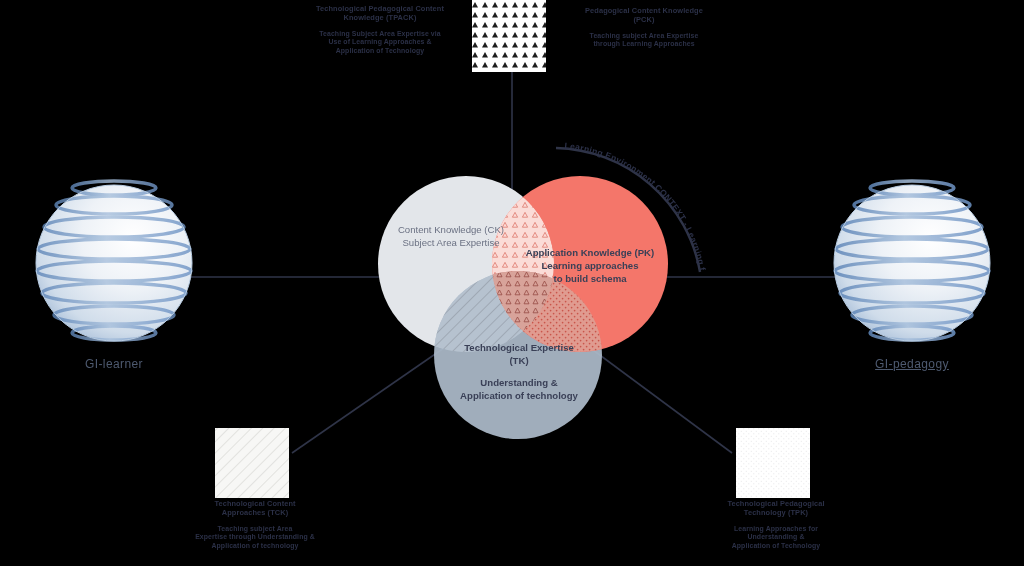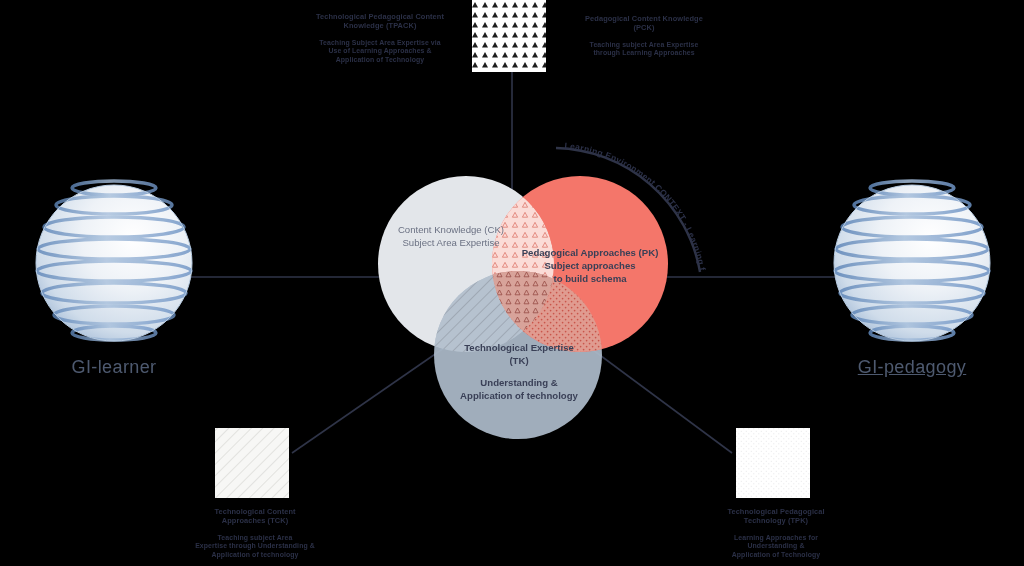--- a/index.html
+++ b/index.html
@@ -30,21 +30,21 @@
   .callout {
     position: absolute;
     text-align: center;
     color: #2b3047;
     font-weight: bold;
     line-height: 1.25;
     letter-spacing: .1px;
   }
   .callout .hd {
     font-size: 7.4px;
-    margin: 8px;
+    margin: 0;
   }
   .callout .bd {
     font-size: 6.9px;
     margin: 7px 0 0 0;
   }
 
   .venn-label {
     position: absolute;
     text-align: center;
     color: #3c4257;
@@ -55,21 +55,21 @@
   .venn-label .gap { height: 9px; }
 
   .ck-label { color: #6b7183; font-weight: normal; }
   .pk-label { color: #3a4057; font-weight: bold; }
   .tk-label { color: #3a4057; font-weight: bold; }
 
   .sphere-caption {
     position: absolute;
     text-align: center;
     color: #4e5a70;
-    font-size: 18px;
+    font-size: 12px;
     letter-spacing: .4px;
   }
 </style>
 </head>
 <body style="background: rgb(0, 0, 0);">
 
 <div id="stage">
 
   <svg class="layer" viewBox="0 0 1024 566">
     <defs>
@@ -273,22 +273,22 @@
       <div>Application of Technology</div>
     </div>
   </div>
 
   <div class="venn-label ck-label" style="left:378px; top:224px; width:146px;">
     <div class="t1">Content Knowledge (CK)</div>
     <div class="t2">Subject Area Expertise</div>
   </div>
 
   <div class="venn-label pk-label" style="left:516px; top:247px; width:148px;">
-    <div class="t1">Pedagogical Approaches (PK)</div>
-    <div class="t2">Subject approaches</div>
+    <div class="t1">Application Knowledge (PK)</div>
+    <div class="t2">Learning approaches</div>
     <div class="t2">to build schema</div>
   </div>
 
   <div class="venn-label tk-label" style="left:440px; top:342px; width:158px;">
     <div class="t1">Technological Expertise</div>
     <div class="t1">(TK)</div>
     <div class="gap"></div>
     <div class="t2">Understanding &amp;</div>
     <div class="t2">Application of technology</div>
   </div>

